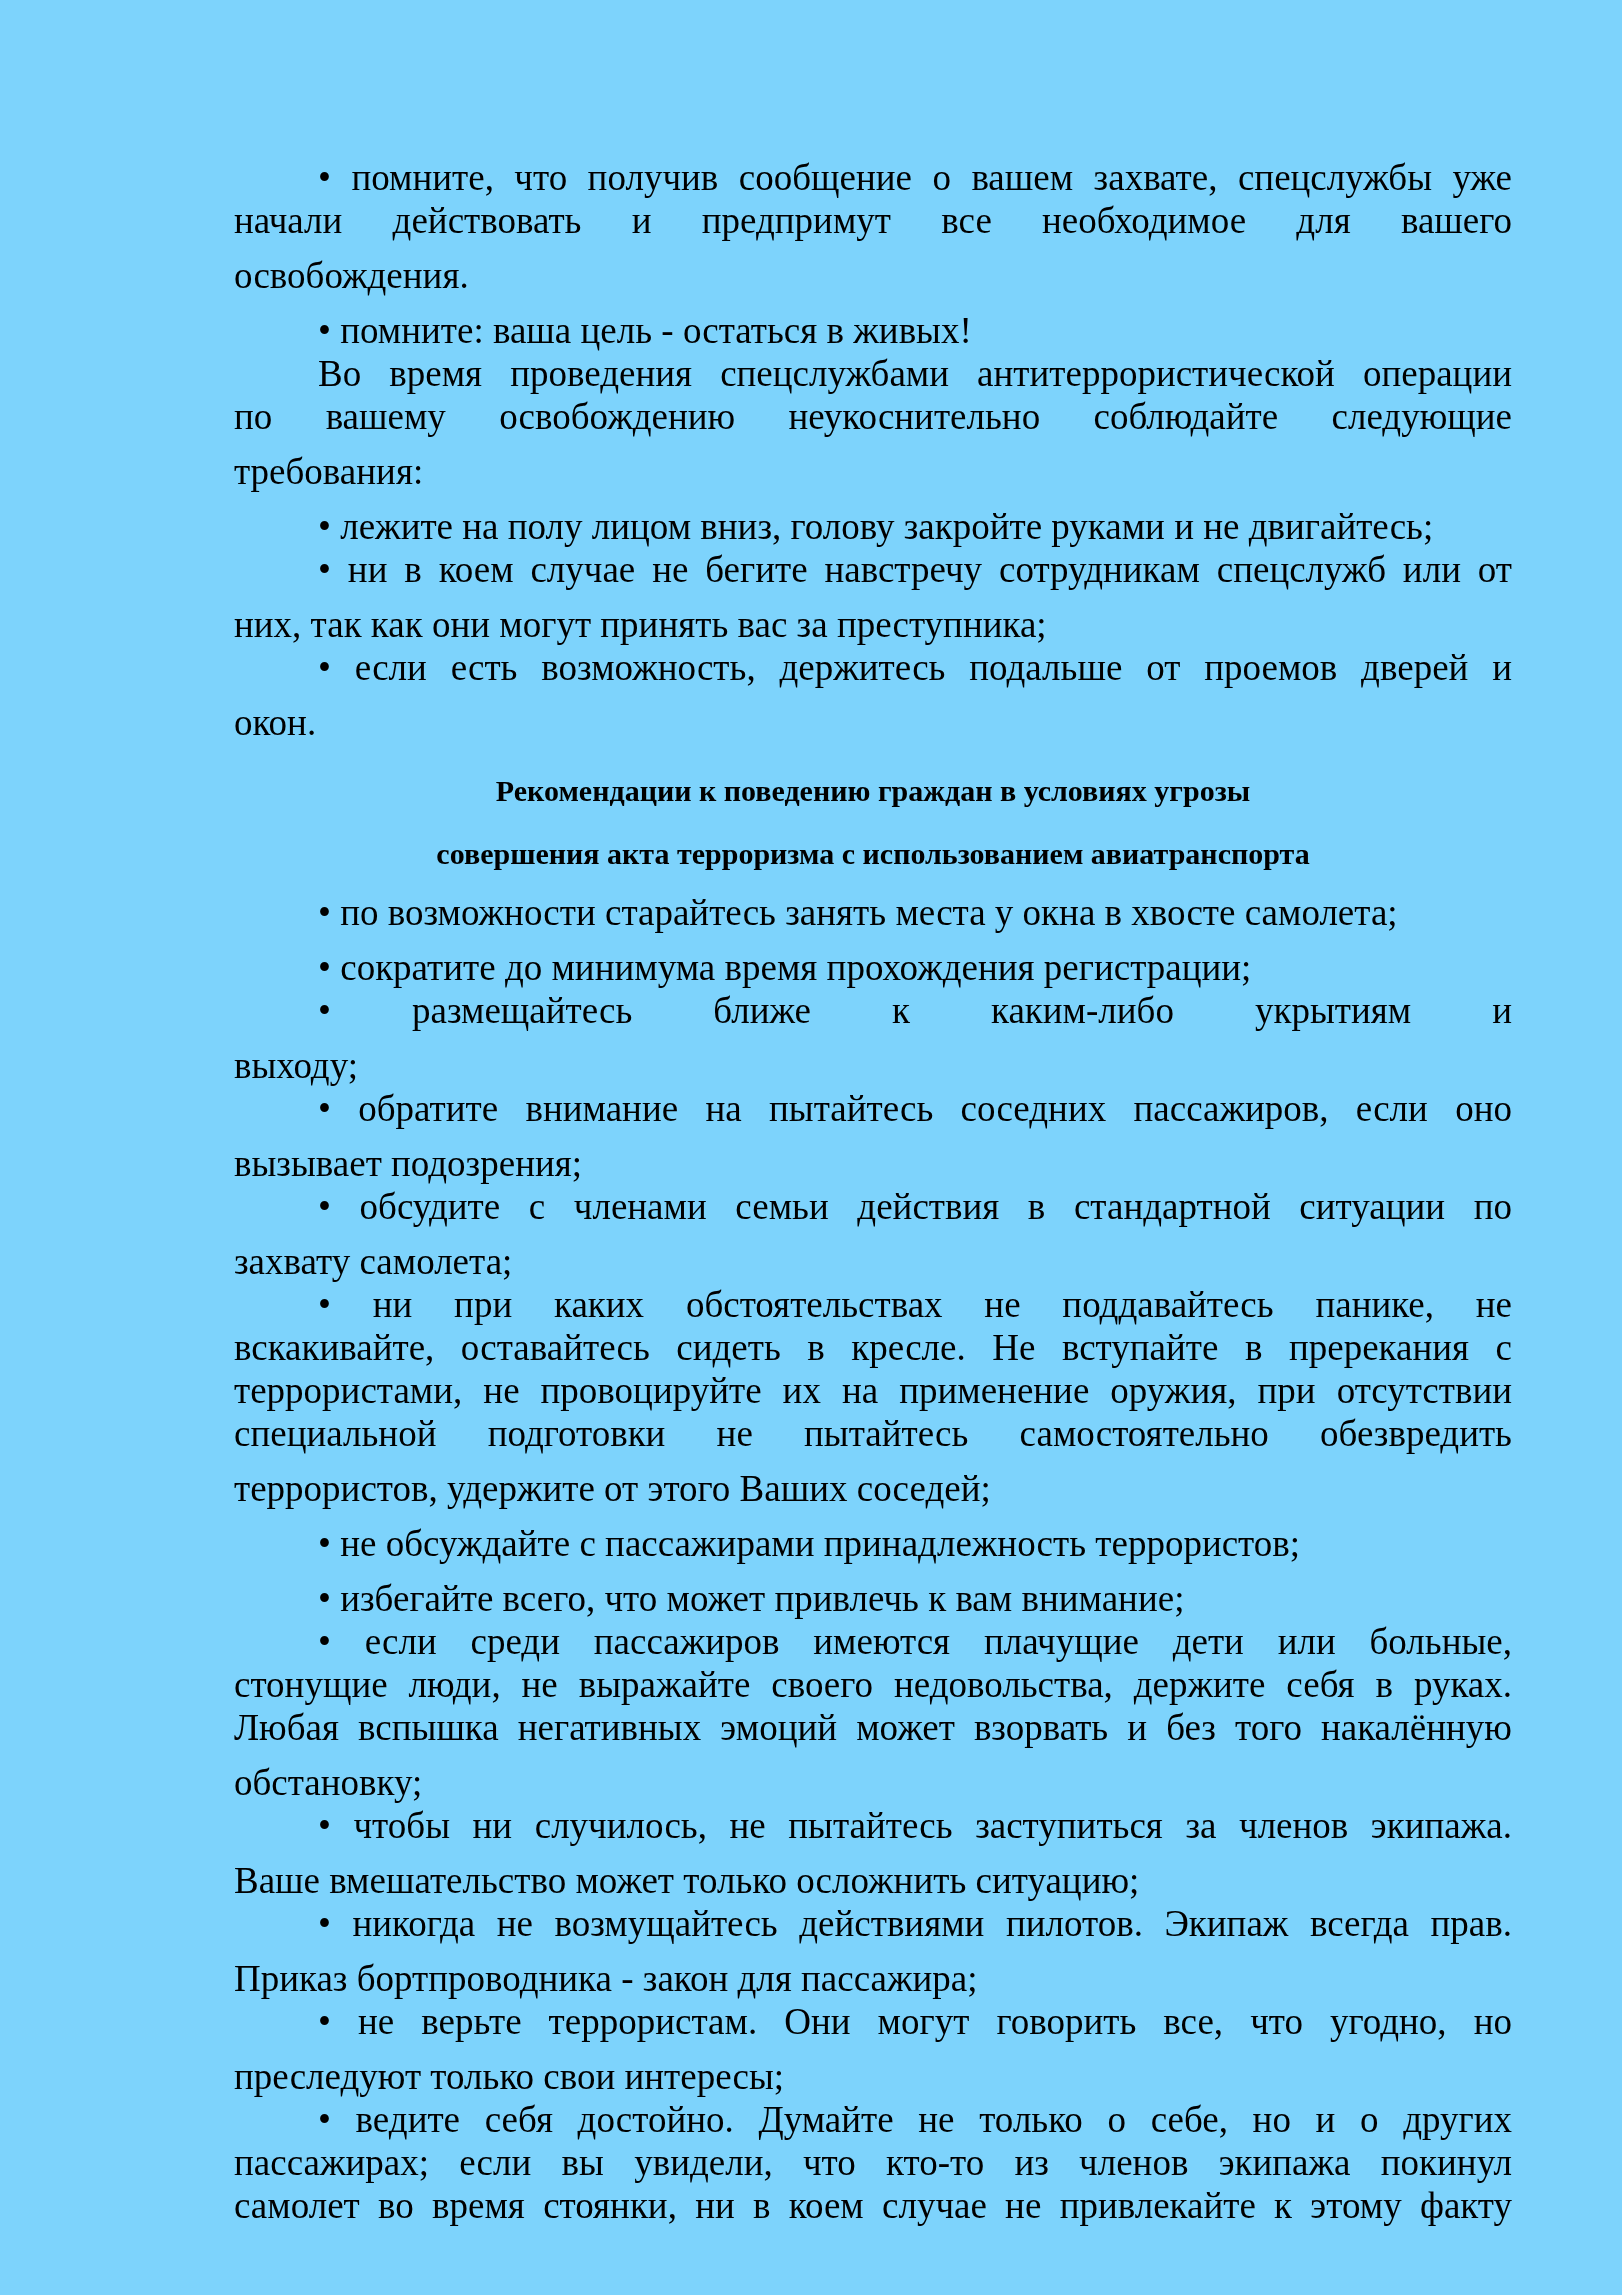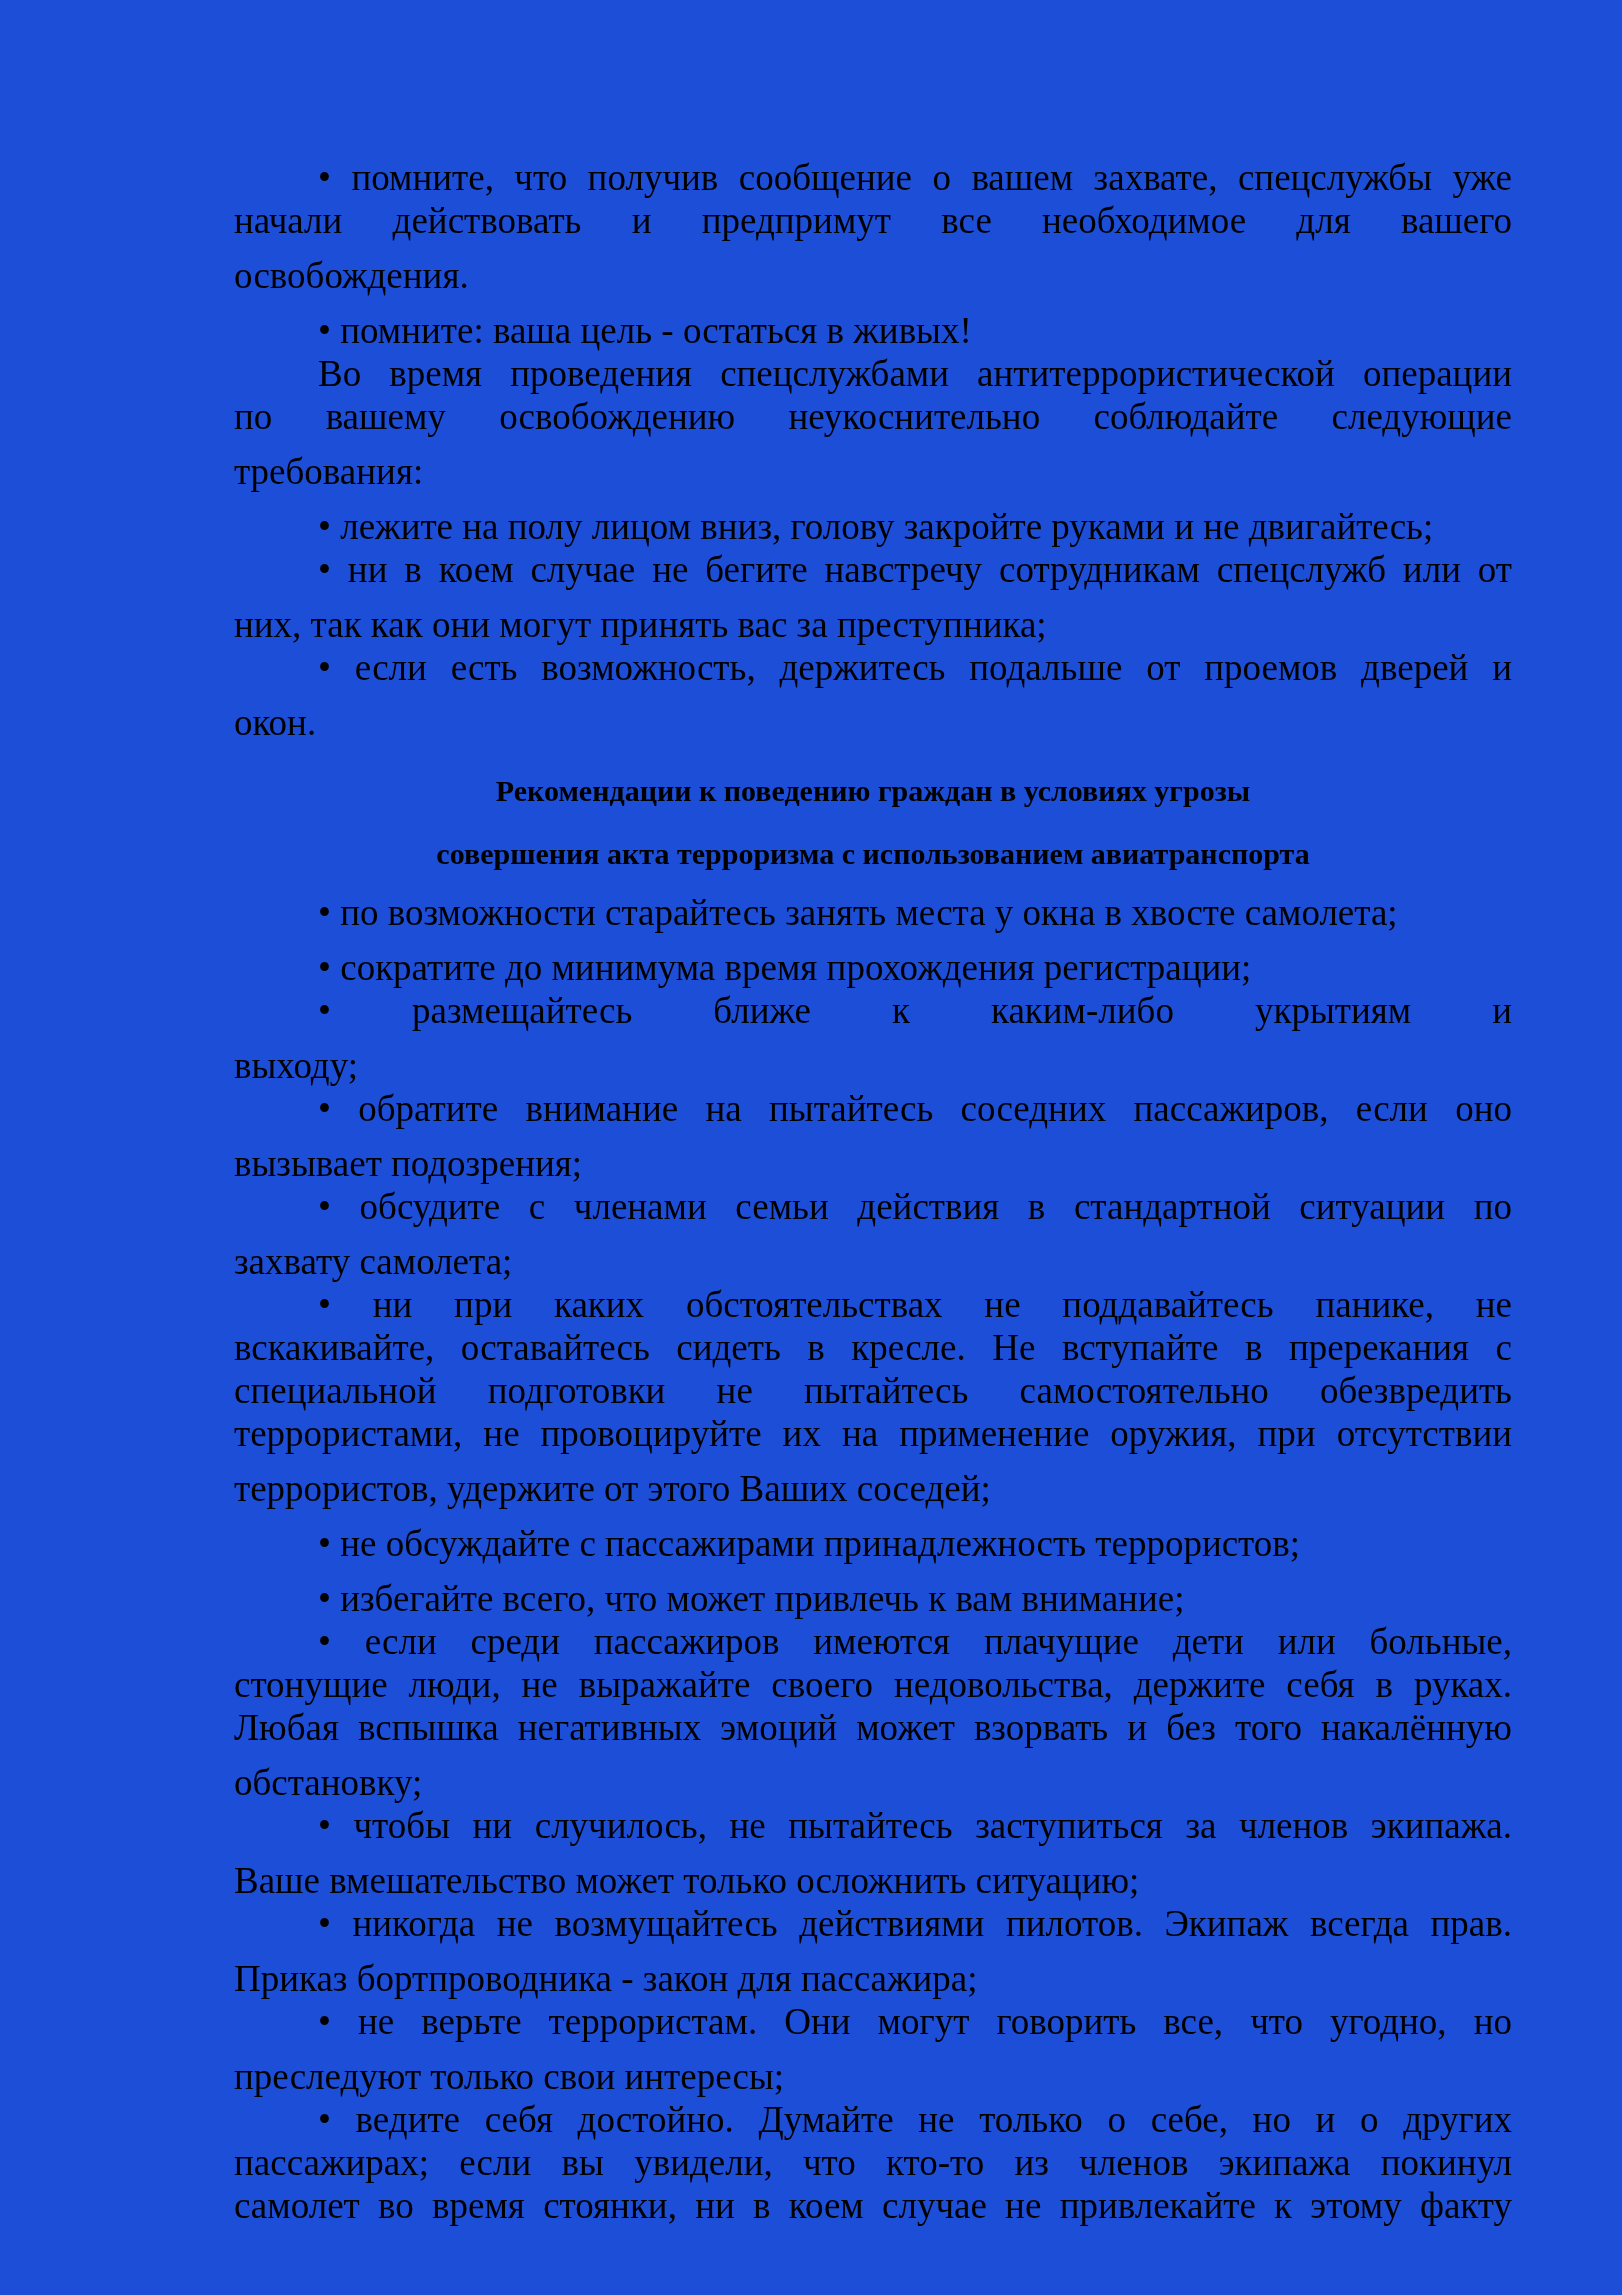--- a/index.html
+++ b/index.html
@@ -5,21 +5,21 @@
   html, body {
     margin: 0;
     padding: 0;
     background: #ffffff;
   }
   .page {
     position: relative;
     width: 1623px;
     height: 2295px;
     box-sizing: border-box;
-    background: #1d4ed8;
+    background: #7dd3fc;
     color: #000000;
     font-family: "Liberation Serif", "DejaVu Serif", serif;
     padding: 156px 111px 0 234px;
     overflow: hidden;
   }
   .block {
     margin: 0;
     font-size: 37px;
     line-height: 43px;
     font-weight: normal;
@@ -97,22 +97,22 @@
         <div class="line first">• обратите внимание на пытайтесь соседних пассажиров, если оно</div>
         <div class="line last">вызывает подозрения;</div>
       </div>
       <div class="block">
         <div class="line first">• обсудите с членами семьи действия в стандартной ситуации по</div>
         <div class="line last">захвату самолета;</div>
       </div>
       <div class="block">
         <div class="line first">• ни при каких обстоятельствах не поддавайтесь панике, не</div>
         <div class="line">вскакивайте, оставайтесь сидеть в кресле. Не вступайте в пререкания с</div>
+        <div class="line">террористами, не провоцируйте их на применение оружия, при отсутствии</div>
         <div class="line">специальной подготовки не пытайтесь самостоятельно обезвредить</div>
-        <div class="line">террористами, не провоцируйте их на применение оружия, при отсутствии</div>
         <div class="line last">террористов, удержите от этого Ваших соседей;</div>
       </div>
       <div class="block">
         <div class="line first last">• не обсуждайте с пассажирами принадлежность террористов;</div>
       </div>
       <div class="block">
         <div class="line first last">• избегайте всего, что может привлечь к вам внимание;</div>
       </div>
       <div class="block">
         <div class="line first">• если среди пассажиров имеются плачущие дети или больные,</div>

